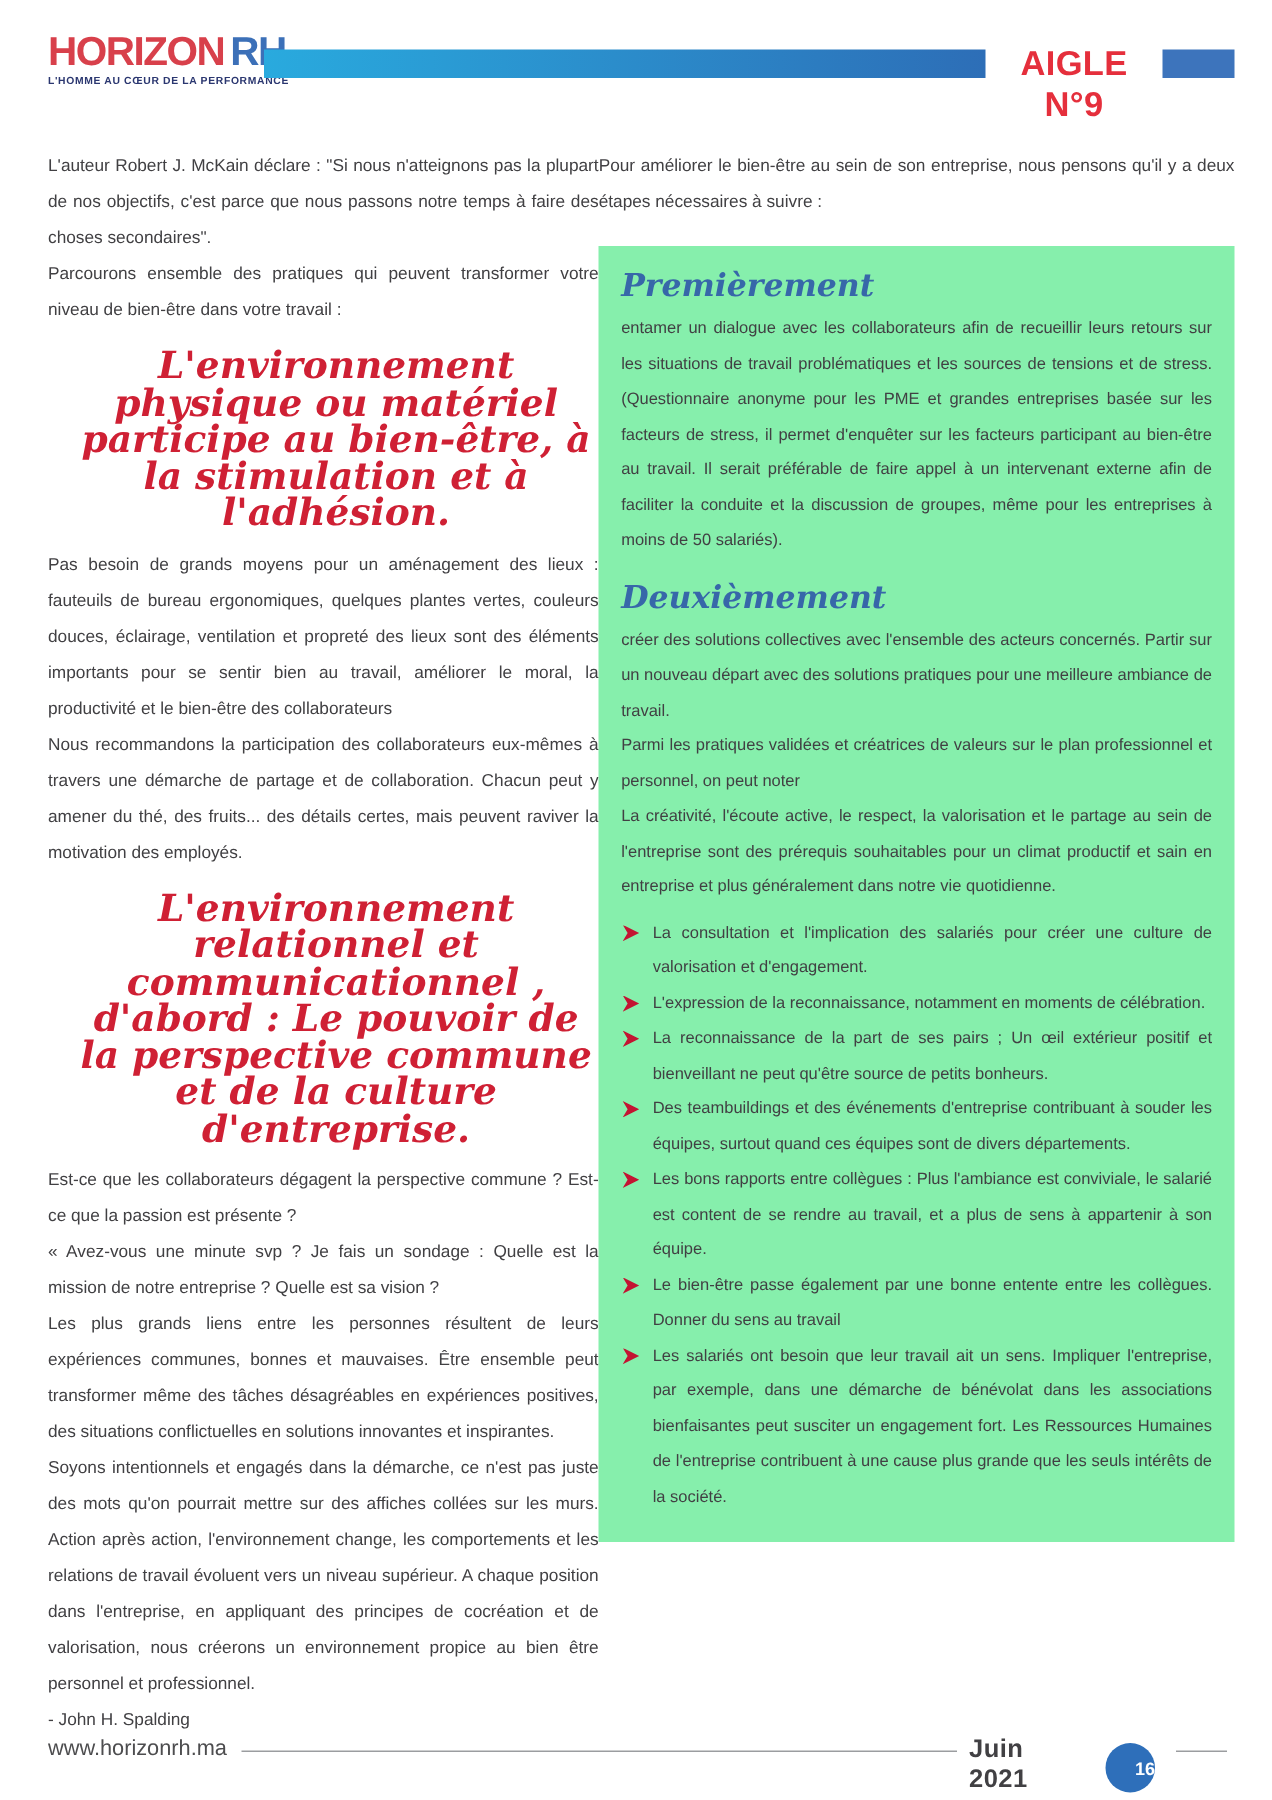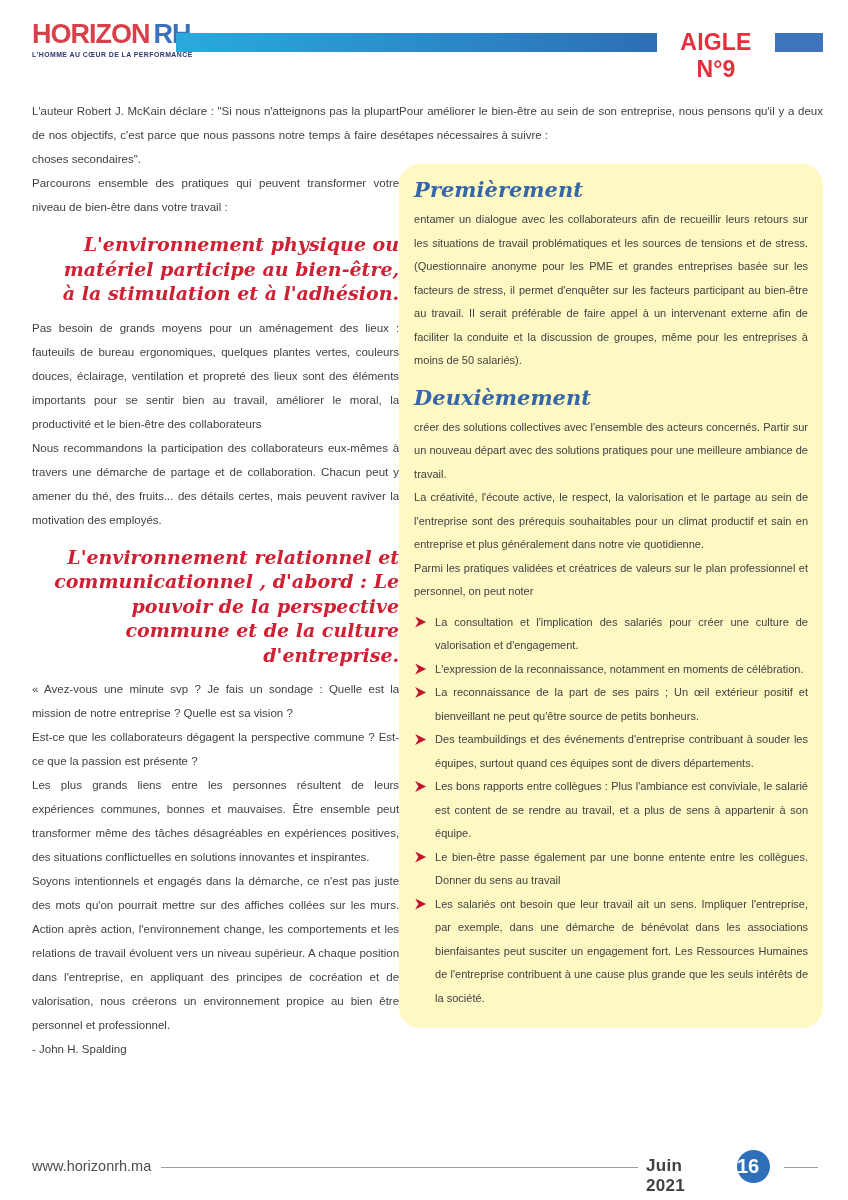--- a/index.html
+++ b/index.html
@@ -21,44 +21,44 @@
   .bar-end { position:absolute; left:775px; top:33px; width:48px; height:19px; background:#3d74bc; }
   
   main { position:absolute; left:32px; top:99px; width:791px; display:flex; }
   .col-left { width:388px; }
   .col-right { width:448px; margin-left:auto; }
   .col-left p, .col-right .intro {
     margin:0; text-align:justify; font-size:11.5px; line-height:24px; color:#414043;
   }
   .red-h {
     font-family:"DejaVu Serif","Liberation Serif",serif; font-style:italic; font-weight:bold;
-    font-size:19px; line-height:24.5px; color:#cf2034;
-    padding-left:17px; margin:13px 0 10px 0; text-align:right;
+    font-size:25px; line-height:24.5px; color:#cf2034;
+    padding-left:17px; margin:13px 0 10px 0; text-align:center;
   }
   
-  .bluebox { background:#fef9c3; margin-top:17px; padding:12px 15px 18px 15px;border-radius:21px; }
+  .bluebox { background:#86efac; margin-top:17px; padding:12px 15px 18px 15px; }
   .bluebox p { margin:0; text-align:justify; font-size:11px; line-height:23.5px; color:#414043; }
   .blue-h {
     font-family:"DejaVu Serif","Liberation Serif",serif; font-style:italic; font-weight:bold;
     font-size:21px; line-height:28px; color:#3767a9; margin:0 0 4px 0;
   }
   .blue-h.second { margin-top:11px; }
   .bullets { margin-top:7px; }
   .bullet { display:flex; margin-top:0; }
   .arrow { flex:0 0 auto; width:11px; height:11px; margin:6px 9px 0 1px; background:#c31432;
            clip-path:polygon(0 0,100% 50%,0 100%,30% 50%); }
   .bullet p { flex:1; }
   
   footer { position:absolute; left:0; top:1150px; width:696px; height:40px; }
   .website { position:absolute; left:32px; top:8px; font-size:14.5px; color:#4d4d4f; text-decoration:none; }
   .rule-long { position:absolute; left:161px; top:17px; width:477px; height:1px; background:#9b9da0; }
   .date { position:absolute; left:646px; top:6px; font-size:17px; font-weight:bold; color:#414043; letter-spacing:0.3px; }
-  .badge { position:absolute; left:737px; top:0px; width:33px; height:33px; border-radius:50%;
-           background:#2e6fba; color:#ffffff; font-size:20px; font-weight:bold;
-           display:flex; align-items:center; justify-content:flex-start; }
+  .badge { position:absolute; left:737px; top:12px; width:33px; height:33px; border-radius:50%;
+           background:#2e6fba; color:#ffffff; font-size:12px; font-weight:bold;
+           display:flex; align-items:center; justify-content:flex-end; }
   .rule-short { position:absolute; left:784px; top:17px; width:34px; height:1px; background:#9b9da0; }
 </style>
 </head>
 <body>
 
 <div class="page">
 
   <header>
     <div class="logo">
       <div class="logo-words">
@@ -73,37 +73,37 @@
 
   <main>
 
     <section class="col-left">
       <p>L'auteur Robert J. McKain déclare : "Si nous n'atteignons pas la plupart de nos objectifs, c'est parce que nous passons notre temps à faire des choses secondaires".</p>
       <p>Parcourons ensemble des pratiques qui peuvent transformer votre niveau de bien-être dans votre travail :</p>
       <h2 class="red-h">L'environnement physique ou matériel participe au bien-être, à la stimulation et à l'adhésion.</h2>
       <p>Pas besoin de grands moyens pour un aménagement des lieux : fauteuils de bureau ergonomiques, quelques plantes vertes, couleurs douces, éclairage, ventilation et propreté des lieux sont des éléments importants pour se sentir bien au travail, améliorer le moral, la productivité et le bien-être des collaborateurs</p>
       <p>Nous recommandons la participation des collaborateurs eux-mêmes à travers une démarche de partage et de collaboration. Chacun peut y amener du thé, des fruits... des détails certes, mais peuvent raviver la motivation des employés.</p>
       <h2 class="red-h">L'environnement relationnel et communicationnel , d'abord : Le pouvoir de la perspective commune et de la culture d'entreprise.</h2>
+      <p>Est-ce que les collaborateurs dégagent la perspective commune ? Est-ce que la passion est présente ?</p>
       <p>« Avez-vous une minute svp ? Je fais un sondage : Quelle est la mission de notre entreprise ? Quelle est sa vision ?</p>
-      <p>Est-ce que les collaborateurs dégagent la perspective commune ? Est-ce que la passion est présente ?</p>
       <p>Les plus grands liens entre les personnes résultent de leurs expériences communes, bonnes et mauvaises. Être ensemble peut transformer même des tâches désagréables en expériences positives, des situations conflictuelles en solutions innovantes et inspirantes.</p>
       <p>Soyons intentionnels et engagés dans la démarche, ce n'est pas juste des mots qu'on pourrait mettre sur des affiches collées sur les murs. Action après action, l'environnement change, les comportements et les relations de travail évoluent vers un niveau supérieur. A chaque position dans l'entreprise, en appliquant des principes de cocréation et de valorisation, nous créerons un environnement propice au bien être personnel et professionnel.</p>
       <p> - John H. Spalding</p>
     </section>
 
     <section class="col-right">
       <p class="intro">Pour améliorer le bien-être au sein de son entreprise, nous pensons qu'il y a deux étapes nécessaires à suivre :</p>
 
       <div class="bluebox">
         <h3 class="blue-h">Premièrement</h3>
         <p>entamer un dialogue avec les collaborateurs afin de recueillir leurs retours sur les situations de travail problématiques et les sources de tensions et de stress. (Questionnaire anonyme pour les PME et grandes entreprises basée sur les facteurs de stress, il permet d'enquêter sur les facteurs participant au bien-être au travail. Il serait préférable de faire appel à un intervenant externe afin de faciliter la conduite et la discussion de groupes, même pour les entreprises à moins de 50 salariés).</p>
         <h3 class="blue-h second">Deuxièmement</h3>
         <p>créer des solutions collectives avec l'ensemble des acteurs concernés. Partir sur un nouveau départ avec des solutions pratiques pour une meilleure ambiance de travail.</p>
+        <p>Parmi les pratiques validées et créatrices de valeurs sur le plan professionnel et personnel, on peut noter</p>
         <p>La créativité, l'écoute active, le respect, la valorisation et le partage au sein de l'entreprise sont des prérequis souhaitables pour un climat productif et sain en entreprise et plus généralement dans notre vie quotidienne.</p>
-        <p>Parmi les pratiques validées et créatrices de valeurs sur le plan professionnel et personnel, on peut noter</p>
 
         <div class="bullets">
           <div class="bullet">
             <span class="arrow"></span>
             <p>La consultation et l'implication des salariés pour créer une culture de valorisation et d'engagement.</p>
           </div>
           <div class="bullet">
             <span class="arrow"></span>
             <p>L'expression de la reconnaissance, notamment en moments de célébration.</p>
           </div>

